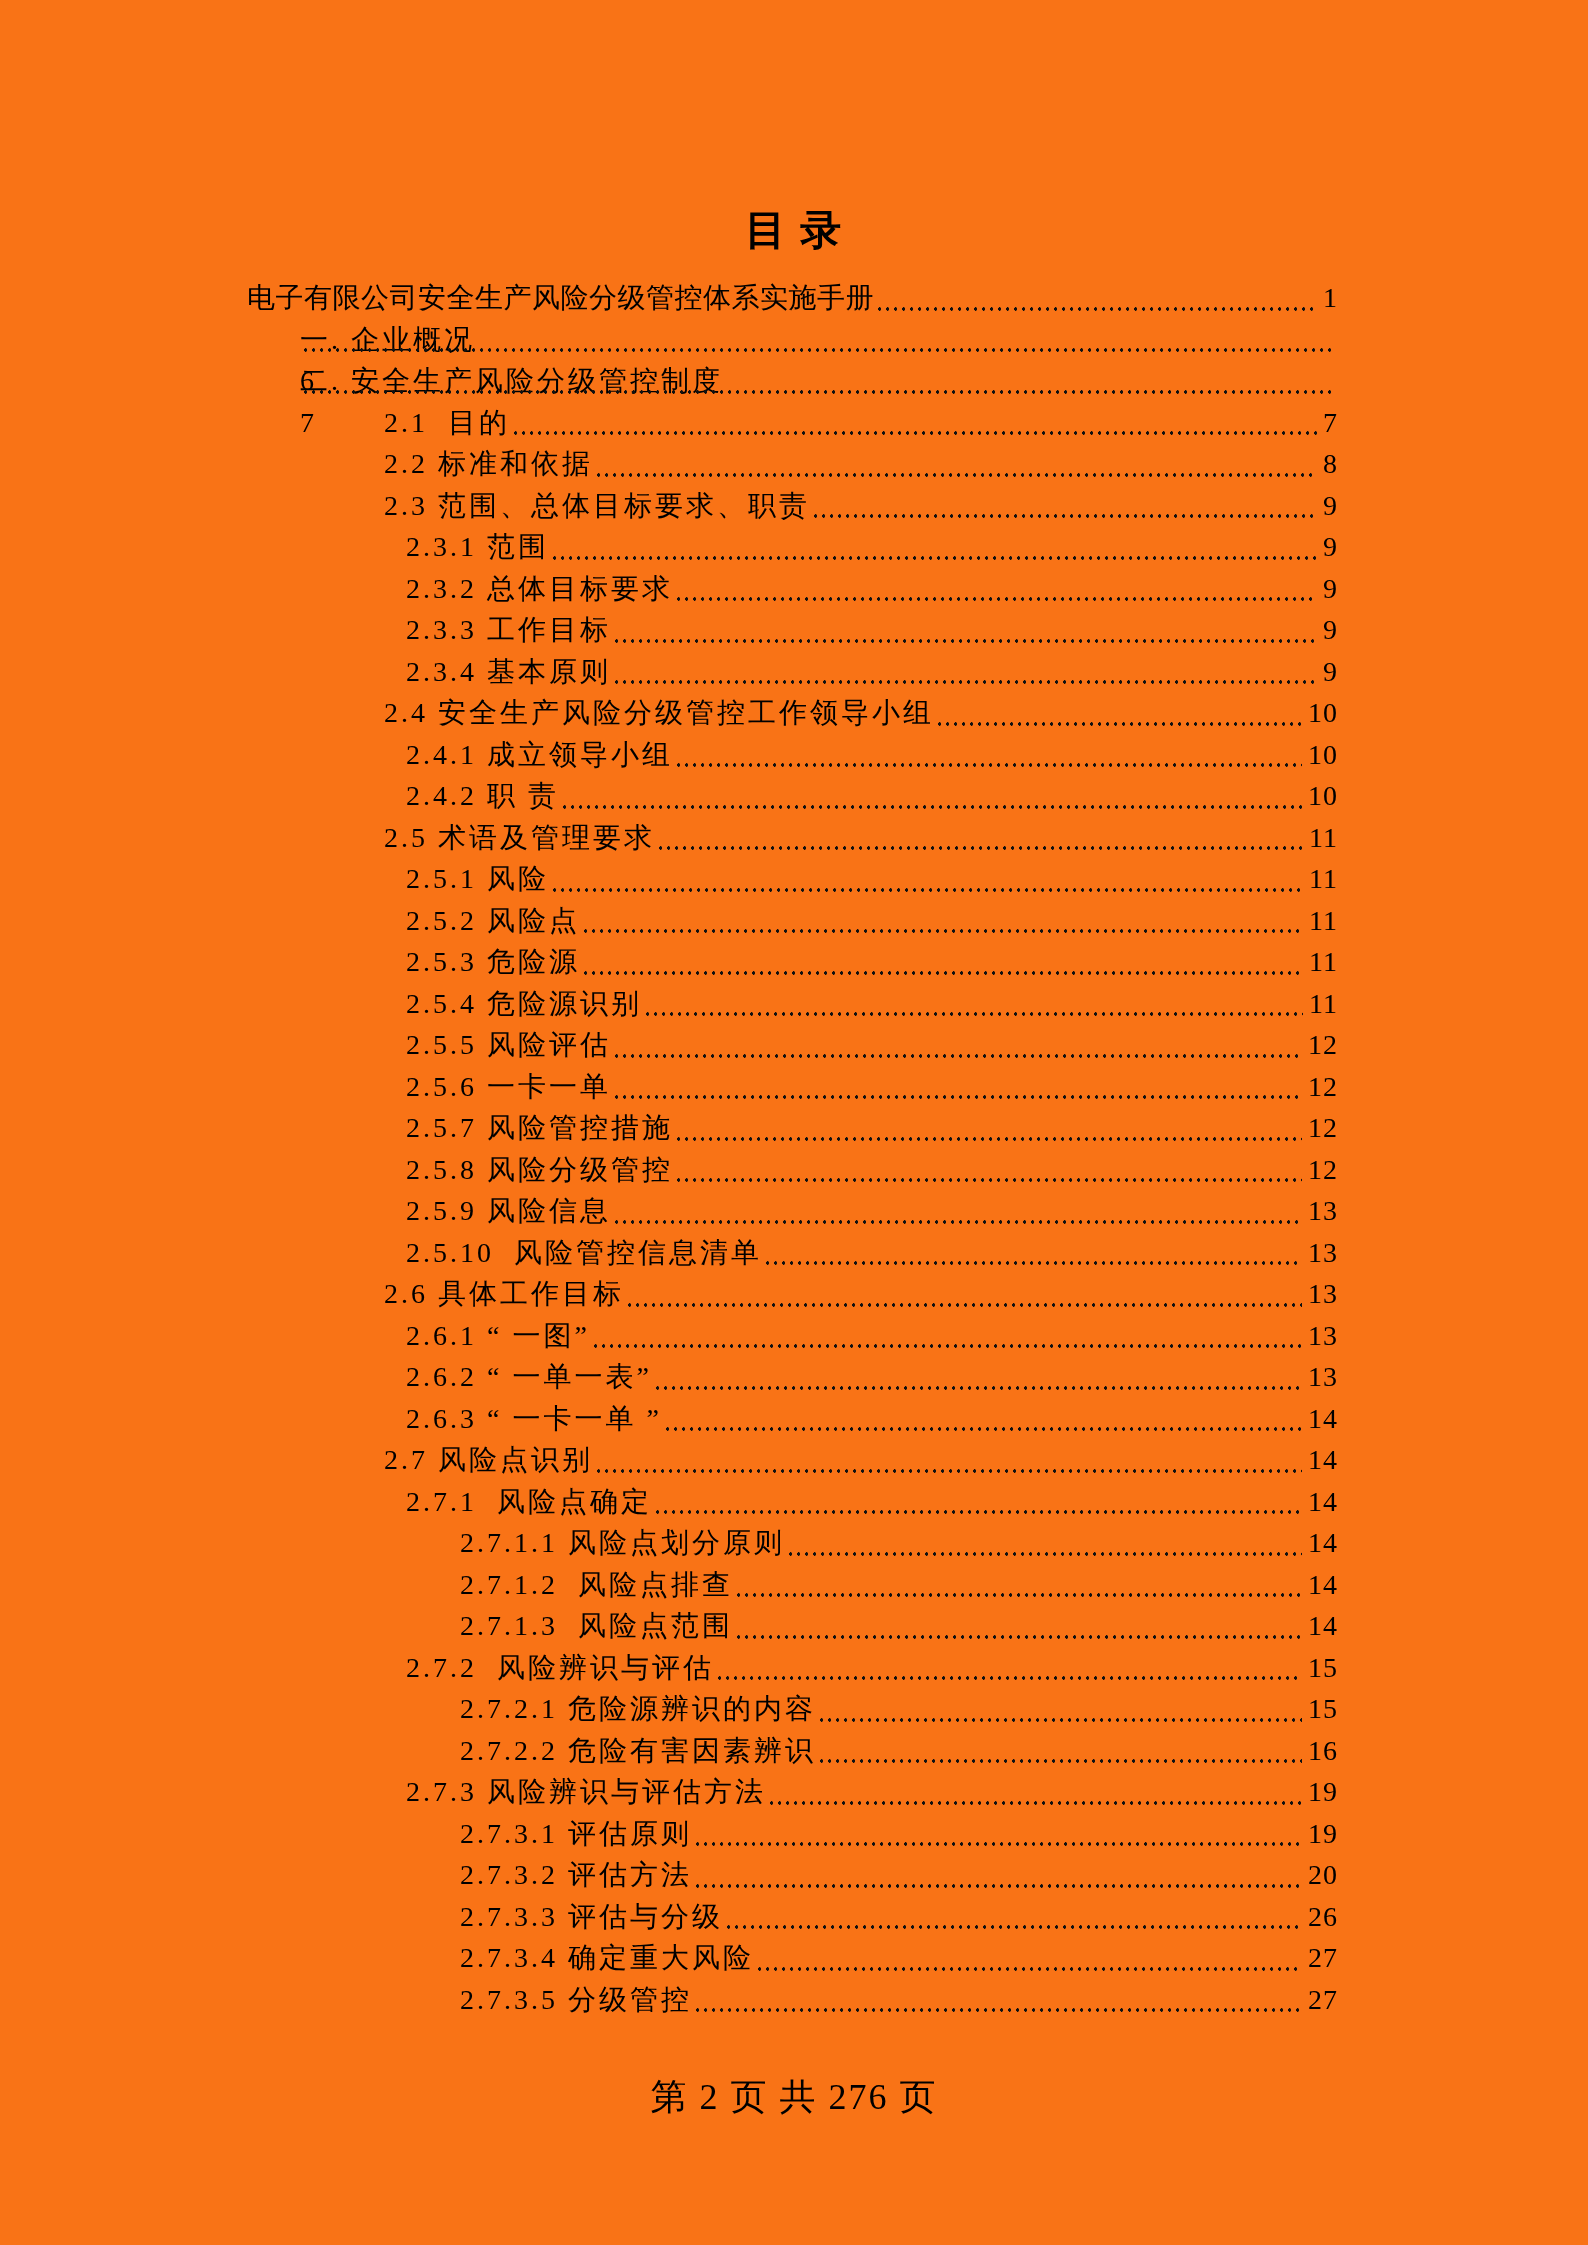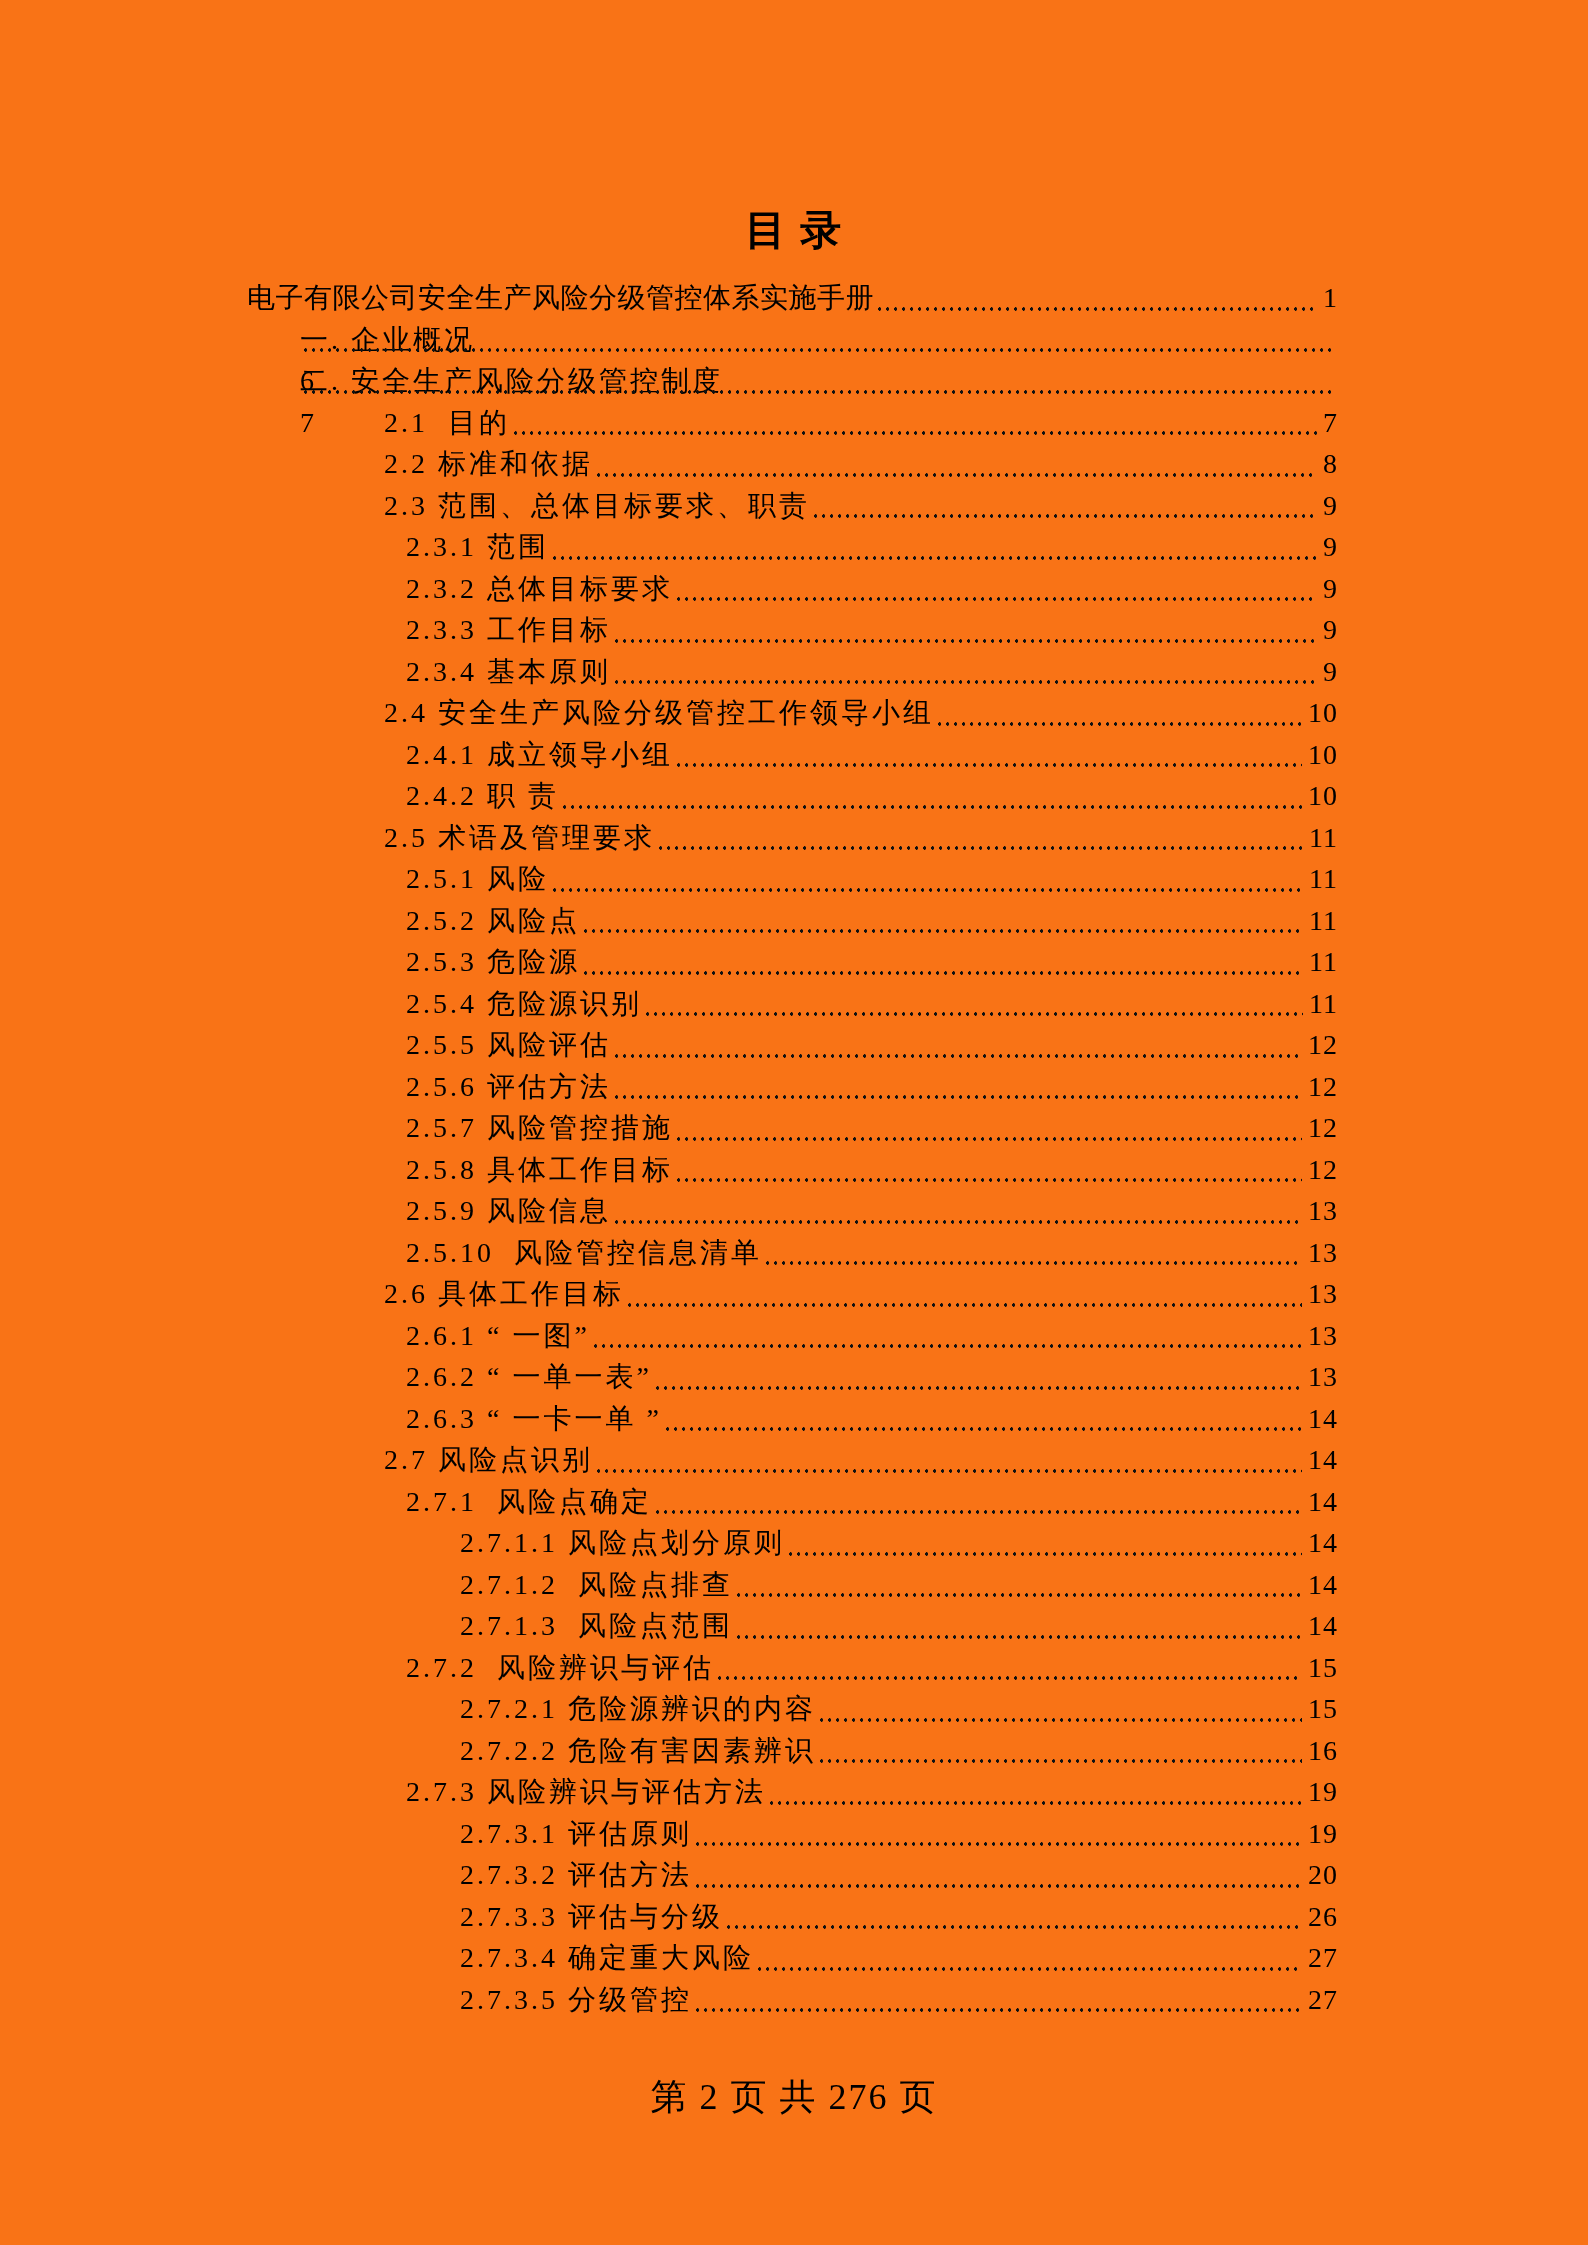--- a/index.html
+++ b/index.html
@@ -186,31 +186,31 @@
     <span class="lbl">2.5.4 危险源识别</span>
     <span class="leader"></span>
     <span class="pg">11</span>
   </div>
       <div class="toc-row lv3">
     <span class="lbl">2.5.5 风险评估</span>
     <span class="leader"></span>
     <span class="pg">12</span>
   </div>
       <div class="toc-row lv3">
-    <span class="lbl">2.5.6 评估方法</span>
+    <span class="lbl">2.5.6 一卡一单</span>
     <span class="leader"></span>
     <span class="pg">12</span>
   </div>
       <div class="toc-row lv3">
     <span class="lbl">2.5.7 风险管控措施</span>
     <span class="leader"></span>
     <span class="pg">12</span>
   </div>
       <div class="toc-row lv3">
-    <span class="lbl">2.5.8 具体工作目标</span>
+    <span class="lbl">2.5.8 风险分级管控</span>
     <span class="leader"></span>
     <span class="pg">12</span>
   </div>
       <div class="toc-row lv3">
     <span class="lbl">2.5.9 风险信息</span>
     <span class="leader"></span>
     <span class="pg">13</span>
   </div>
       <div class="toc-row lv3">
     <span class="lbl">2.5.10  风险管控信息清单</span>

